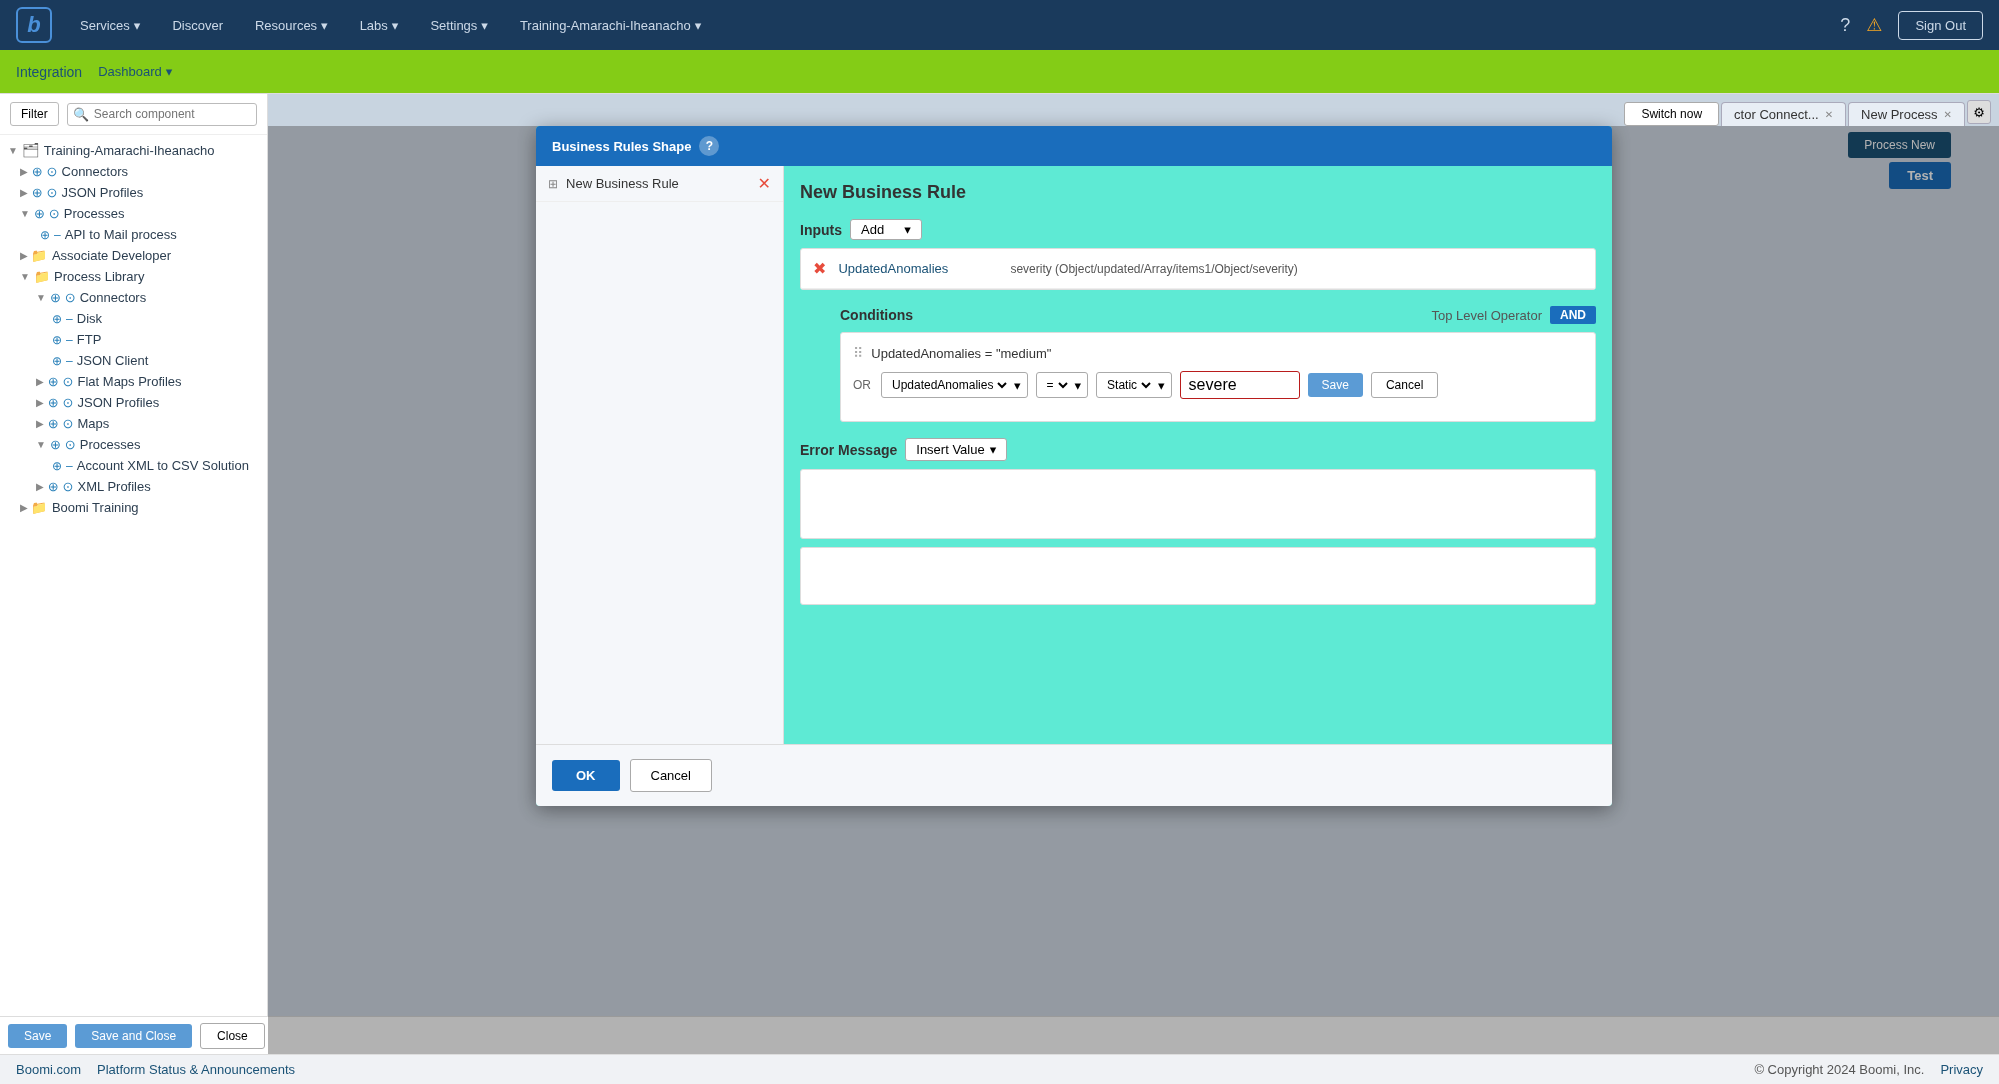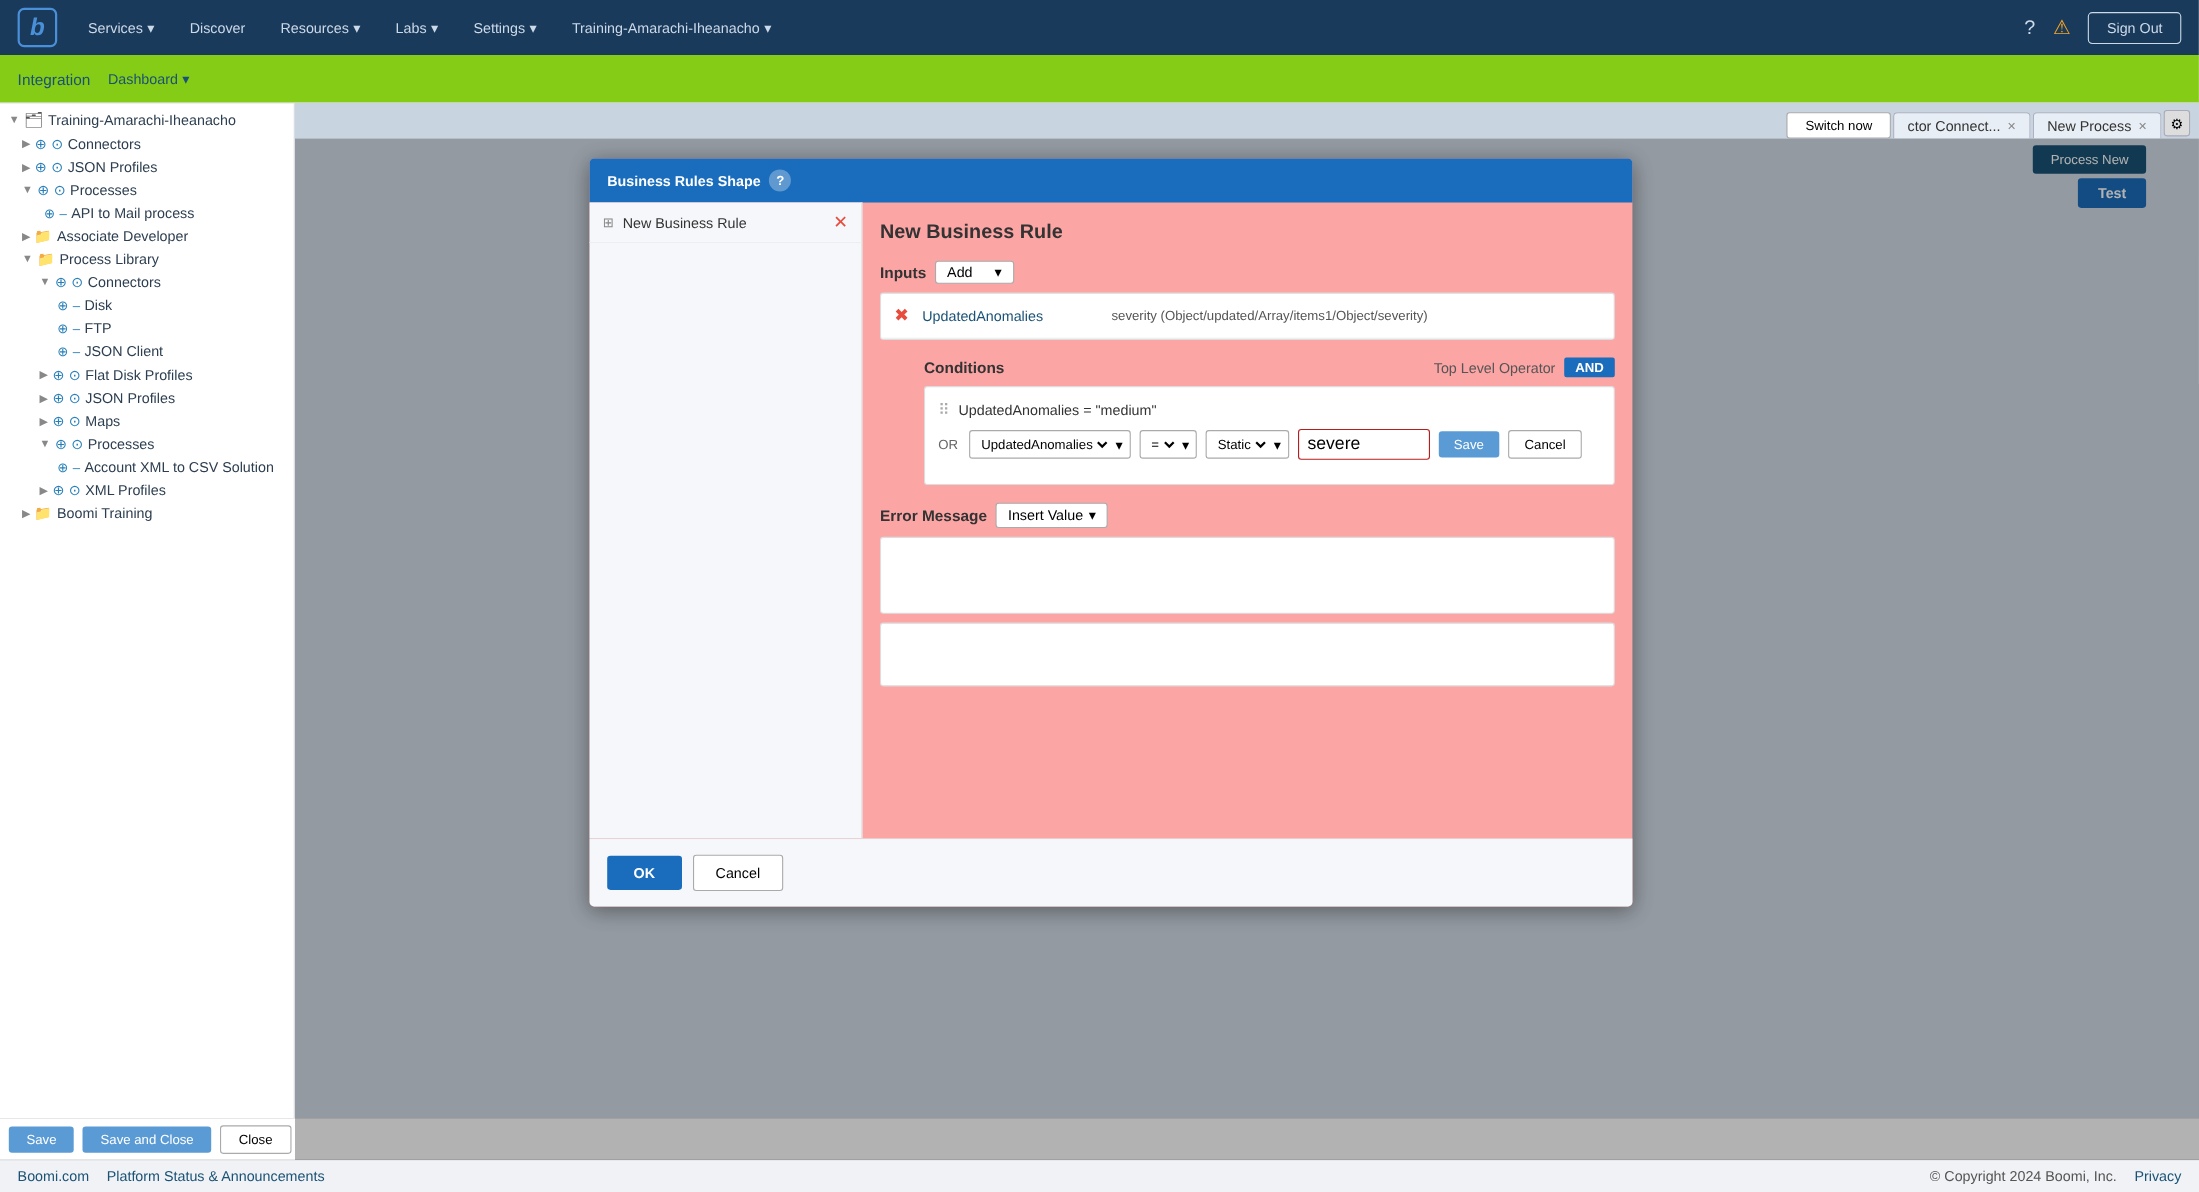--- a/index.html
+++ b/index.html
@@ -118,28 +118,28 @@
     .modal-overlay {
       position: absolute; top: 0; left: 0; right: 0; bottom: 0;
       background: rgba(0,0,0,0.3);
       display: flex; align-items: flex-start; justify-content: center;
       padding-top: 0;
       z-index: 200;
     }
 
     
     .modal-container {
-      background: #fca5a5;
-      width: 948px;
+      background: #5eead4;
+      width: 1076px;
       min-height: 680px;
       border-radius: 4px;
       box-shadow: 0 4px 20px rgba(0,0,0,0.4);
       display: flex;
       flex-direction: column;
-      margin-top: 18px;
+      margin-top: 0;
       position: absolute;
       top: 0;
       left: 268px;
     }
     .modal-header {
       background: #1a6dbc;
       color: #fff;
       padding: 10px 16px;
       display: flex; align-items: center; gap: 8px;
       border-radius: 4px 4px 0 0;
@@ -361,20 +361,27 @@
   <span class="tab-link">Integration</span>
   <div class="dashboard-tab">
     <span>Dashboard</span>
     <span>▾</span>
   </div>
 </div>
 
 <div class="main-layout" style="height: calc(1084px - 50px - 44px - 30px); position: relative;">
 
   <div class="sidebar">
+    <div class="sidebar-filter-row">
+      <button class="filter-btn">Filter</button>
+      <div class="search-box">
+        <span style="color:#888;">🔍</span>
+        <input type="text" placeholder="Search component" style="">
+      </div>
+    </div>
     <div class="tree">
 
       <div class="tree-item">
         <span class="exp">▼</span>
         <span style="color:#555; font-size:14px;">🗂</span>
         <span>Training-Amarachi-Iheanacho</span>
       </div>
 
       <div class="tree-item indent1" style="padding-left:20px;">
         <span class="exp">▶</span>
@@ -437,21 +444,21 @@
       <div class="tree-item" style="padding-left:52px;">
         <span style="color:#2980b9; font-size:12px;">⊕</span>
         <span style="color:#2980b9; font-size:12px;">–</span>
         <span>JSON Client</span>
       </div>
 
       <div class="tree-item" style="padding-left:36px;">
         <span class="exp">▶</span>
         <span style="color:#2980b9; font-size:13px;">⊕</span>
         <span style="color:#2980b9; font-size:13px;">⊙</span>
-        <span>Flat Disk Profiles</span>
+        <span>Flat Maps Profiles</span>
       </div>
 
       <div class="tree-item" style="padding-left:36px;">
         <span class="exp">▶</span>
         <span style="color:#2980b9; font-size:13px;">⊕</span>
         <span style="color:#2980b9; font-size:13px;">⊙</span>
         <span>JSON Profiles</span>
       </div>
 
       <div class="tree-item" style="padding-left:36px;">

